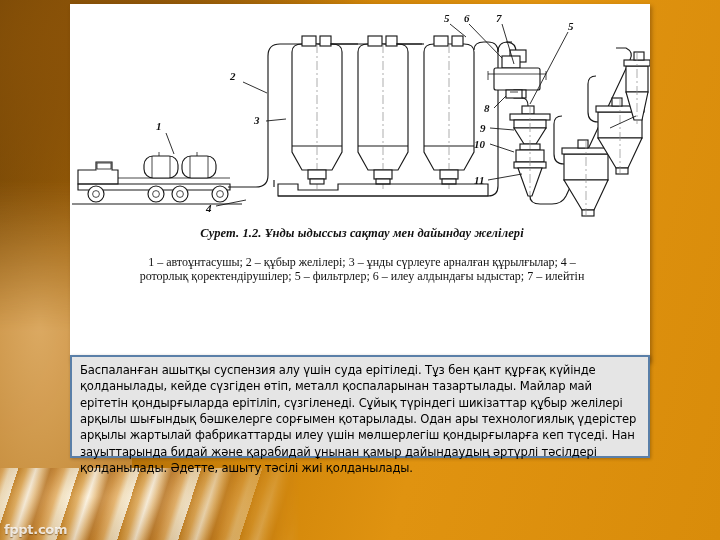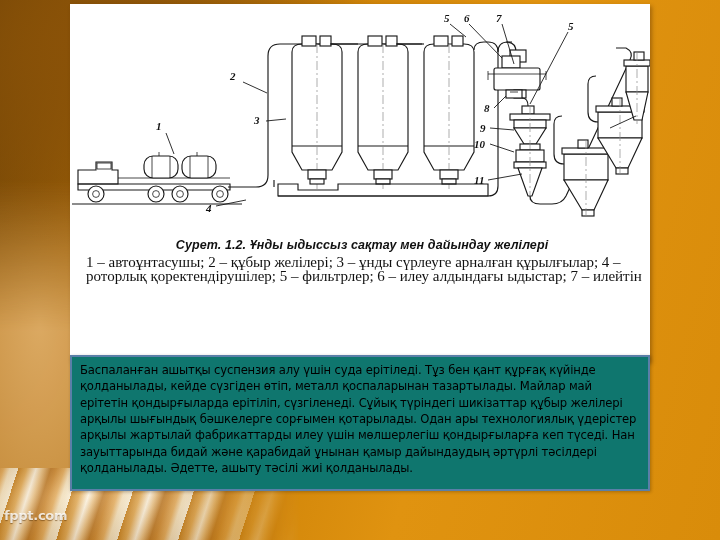--- a/index.html
+++ b/index.html
@@ -89,70 +89,71 @@
     top: 4px;
     width: 580px;
     height: 232px;
   }
   #figure-diagram svg { display: block; }
 
   
   #figure-caption {
     position: absolute;
     left: 76px;
-    top: 238px;
+    top: 226px;
     width: 572px;
     text-align: center;
-    font-family: Liberation Sans, sans-serif;
+    font-family: Liberation Serif, serif;
     font-style: italic;
     font-weight: bold;
     font-size: 12.5px;
     color: #111;
     letter-spacing: .1px;
   }
   #figure-legend {
     position: absolute;
     left: 86px;
     top: 256px;
     width: 552px;
+    text-align: center;
     font-family: "Liberation Serif", serif;
-    font-size: 15px;
+    font-size: 12px;
     line-height: 13.6px;
     color: #111;
   }
   #figure-legend .legend-line { display: block; white-space: nowrap; }
 
   
   #body-textbox {
     position: absolute;
     left: 70px;
     top: 355px;
     width: 580px;
-    height: 136px;
-    background: #0f766e;
+    height: 103px;
+    background: #e5e5e5;
     border: 2px solid #5a7fa8;
     box-sizing: border-box;
     padding: 5px 7px 16px 8px;
     box-shadow: 1px 1px 3px rgba(50,25,0,.3);
   }
   #body-paragraph {
     margin: 0;
     font-family: "DejaVu Sans", sans-serif;
     font-size: 11.6px;
     line-height: 16.35px;
     color: #000;
     text-align: left;
     letter-spacing: -0.15px;
   }
 
   
   #watermark {
     position: absolute;
     left: 4px;
-    bottom: 17px;
+    bottom: 3px;
     font-family: "DejaVu Sans", sans-serif;
     font-size: 13px;
     font-weight: bold;
     color: rgba(255,255,255,.82);
     text-shadow: 0 1px 1px rgba(90,50,0,.55);
     letter-spacing: -.3px;
   }
 
   .dg { stroke: #1a1a1a; fill: none; stroke-width: 1.15; }
   .dg-thin { stroke: #1a1a1a; fill: none; stroke-width: .8; }

